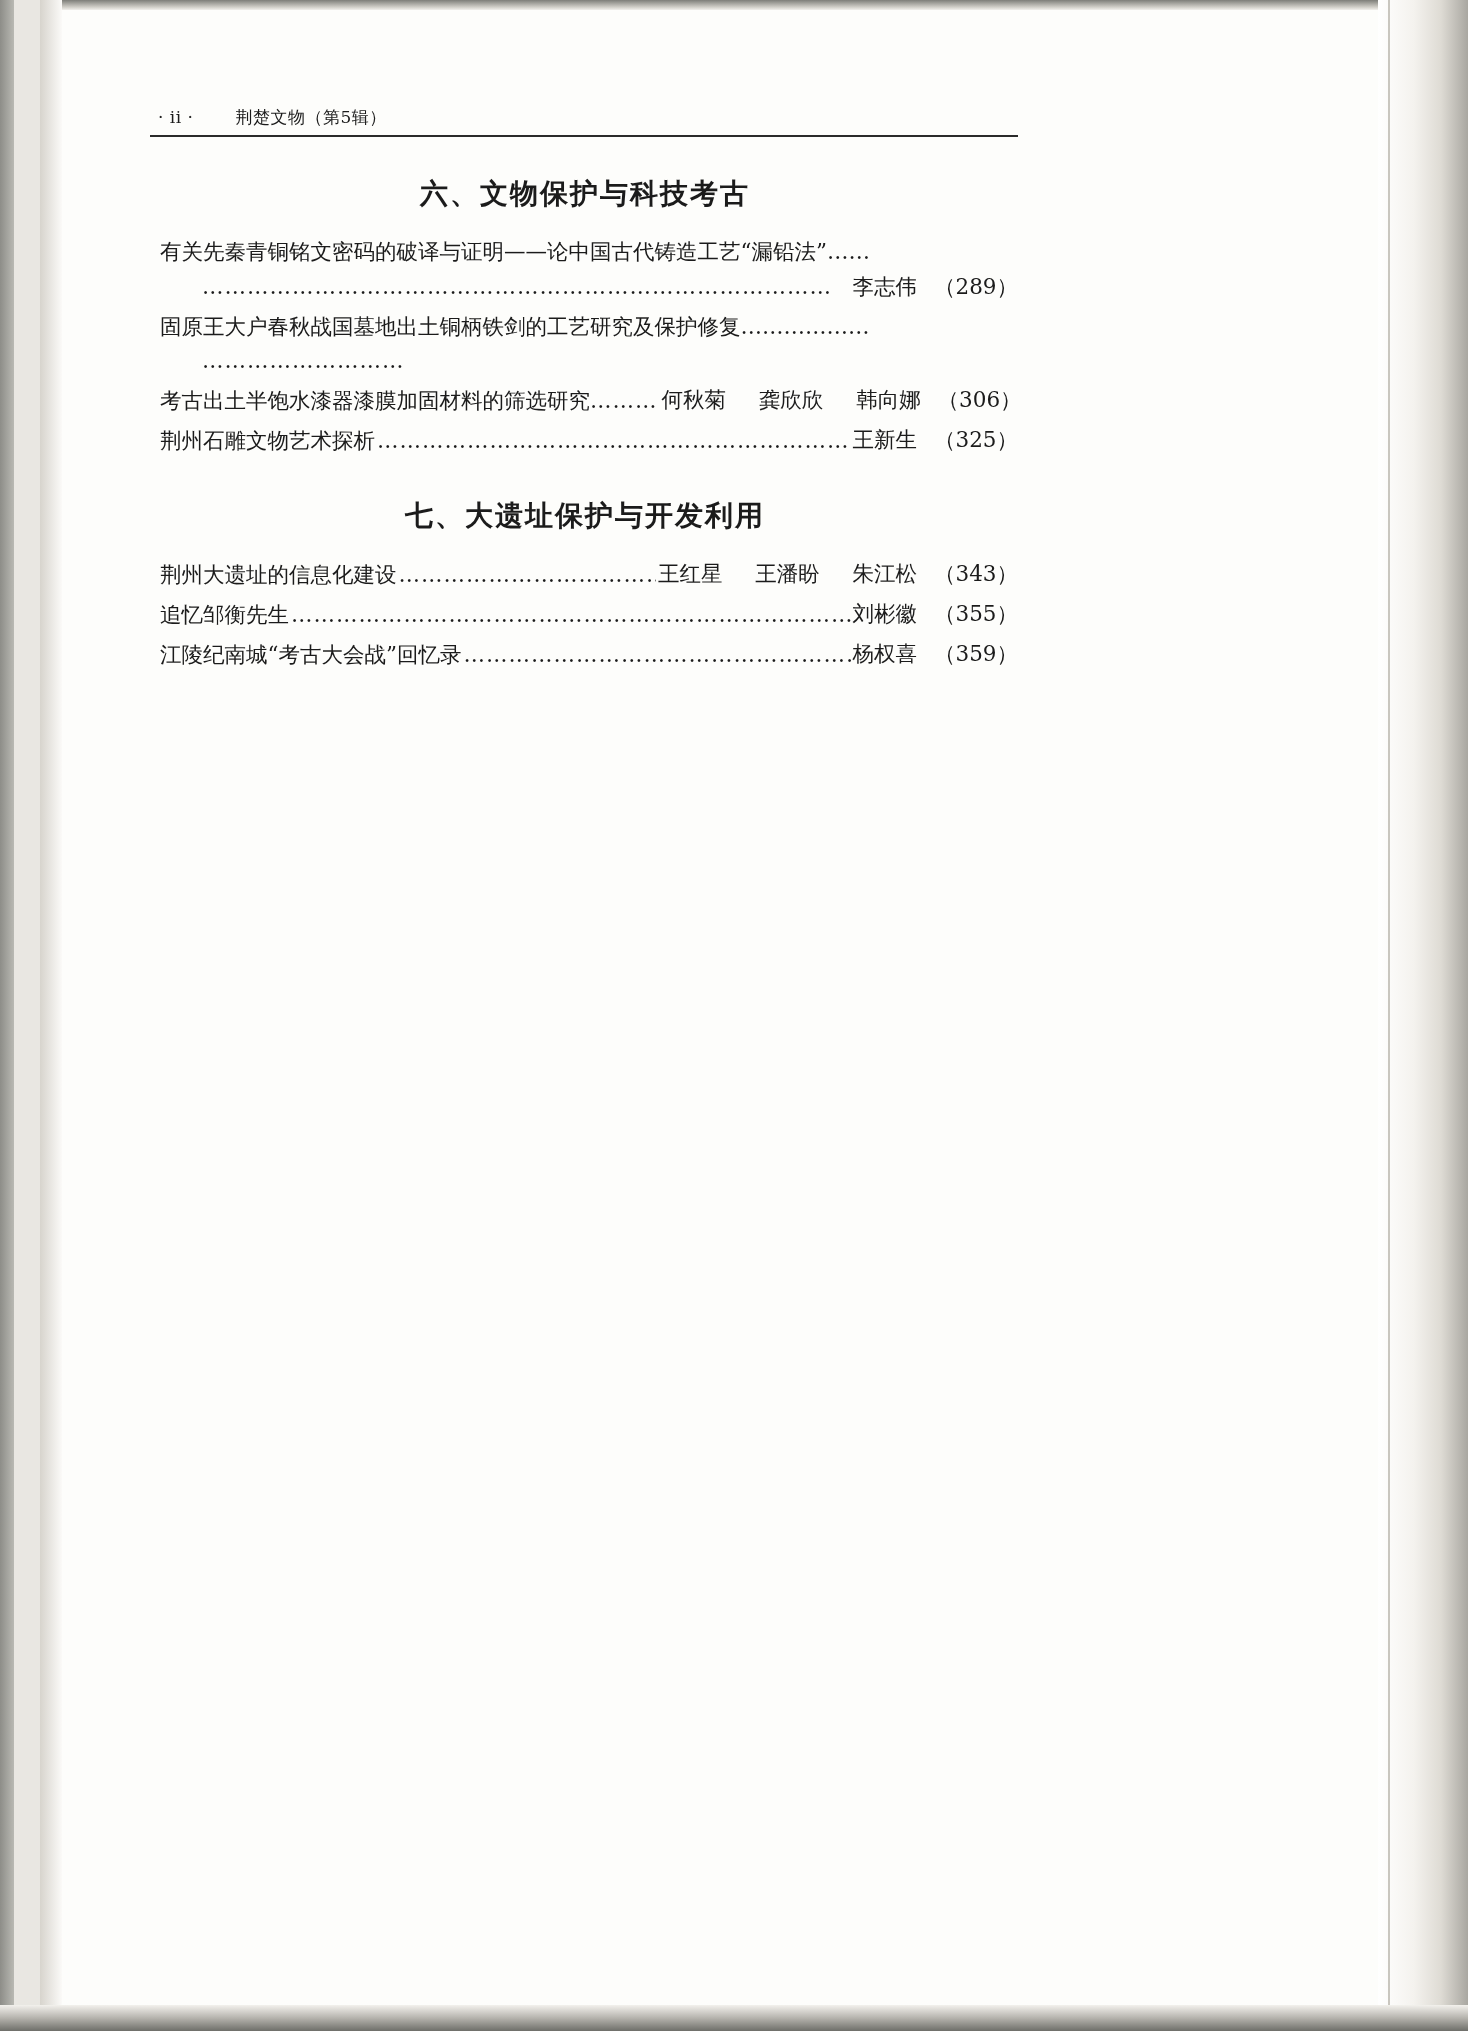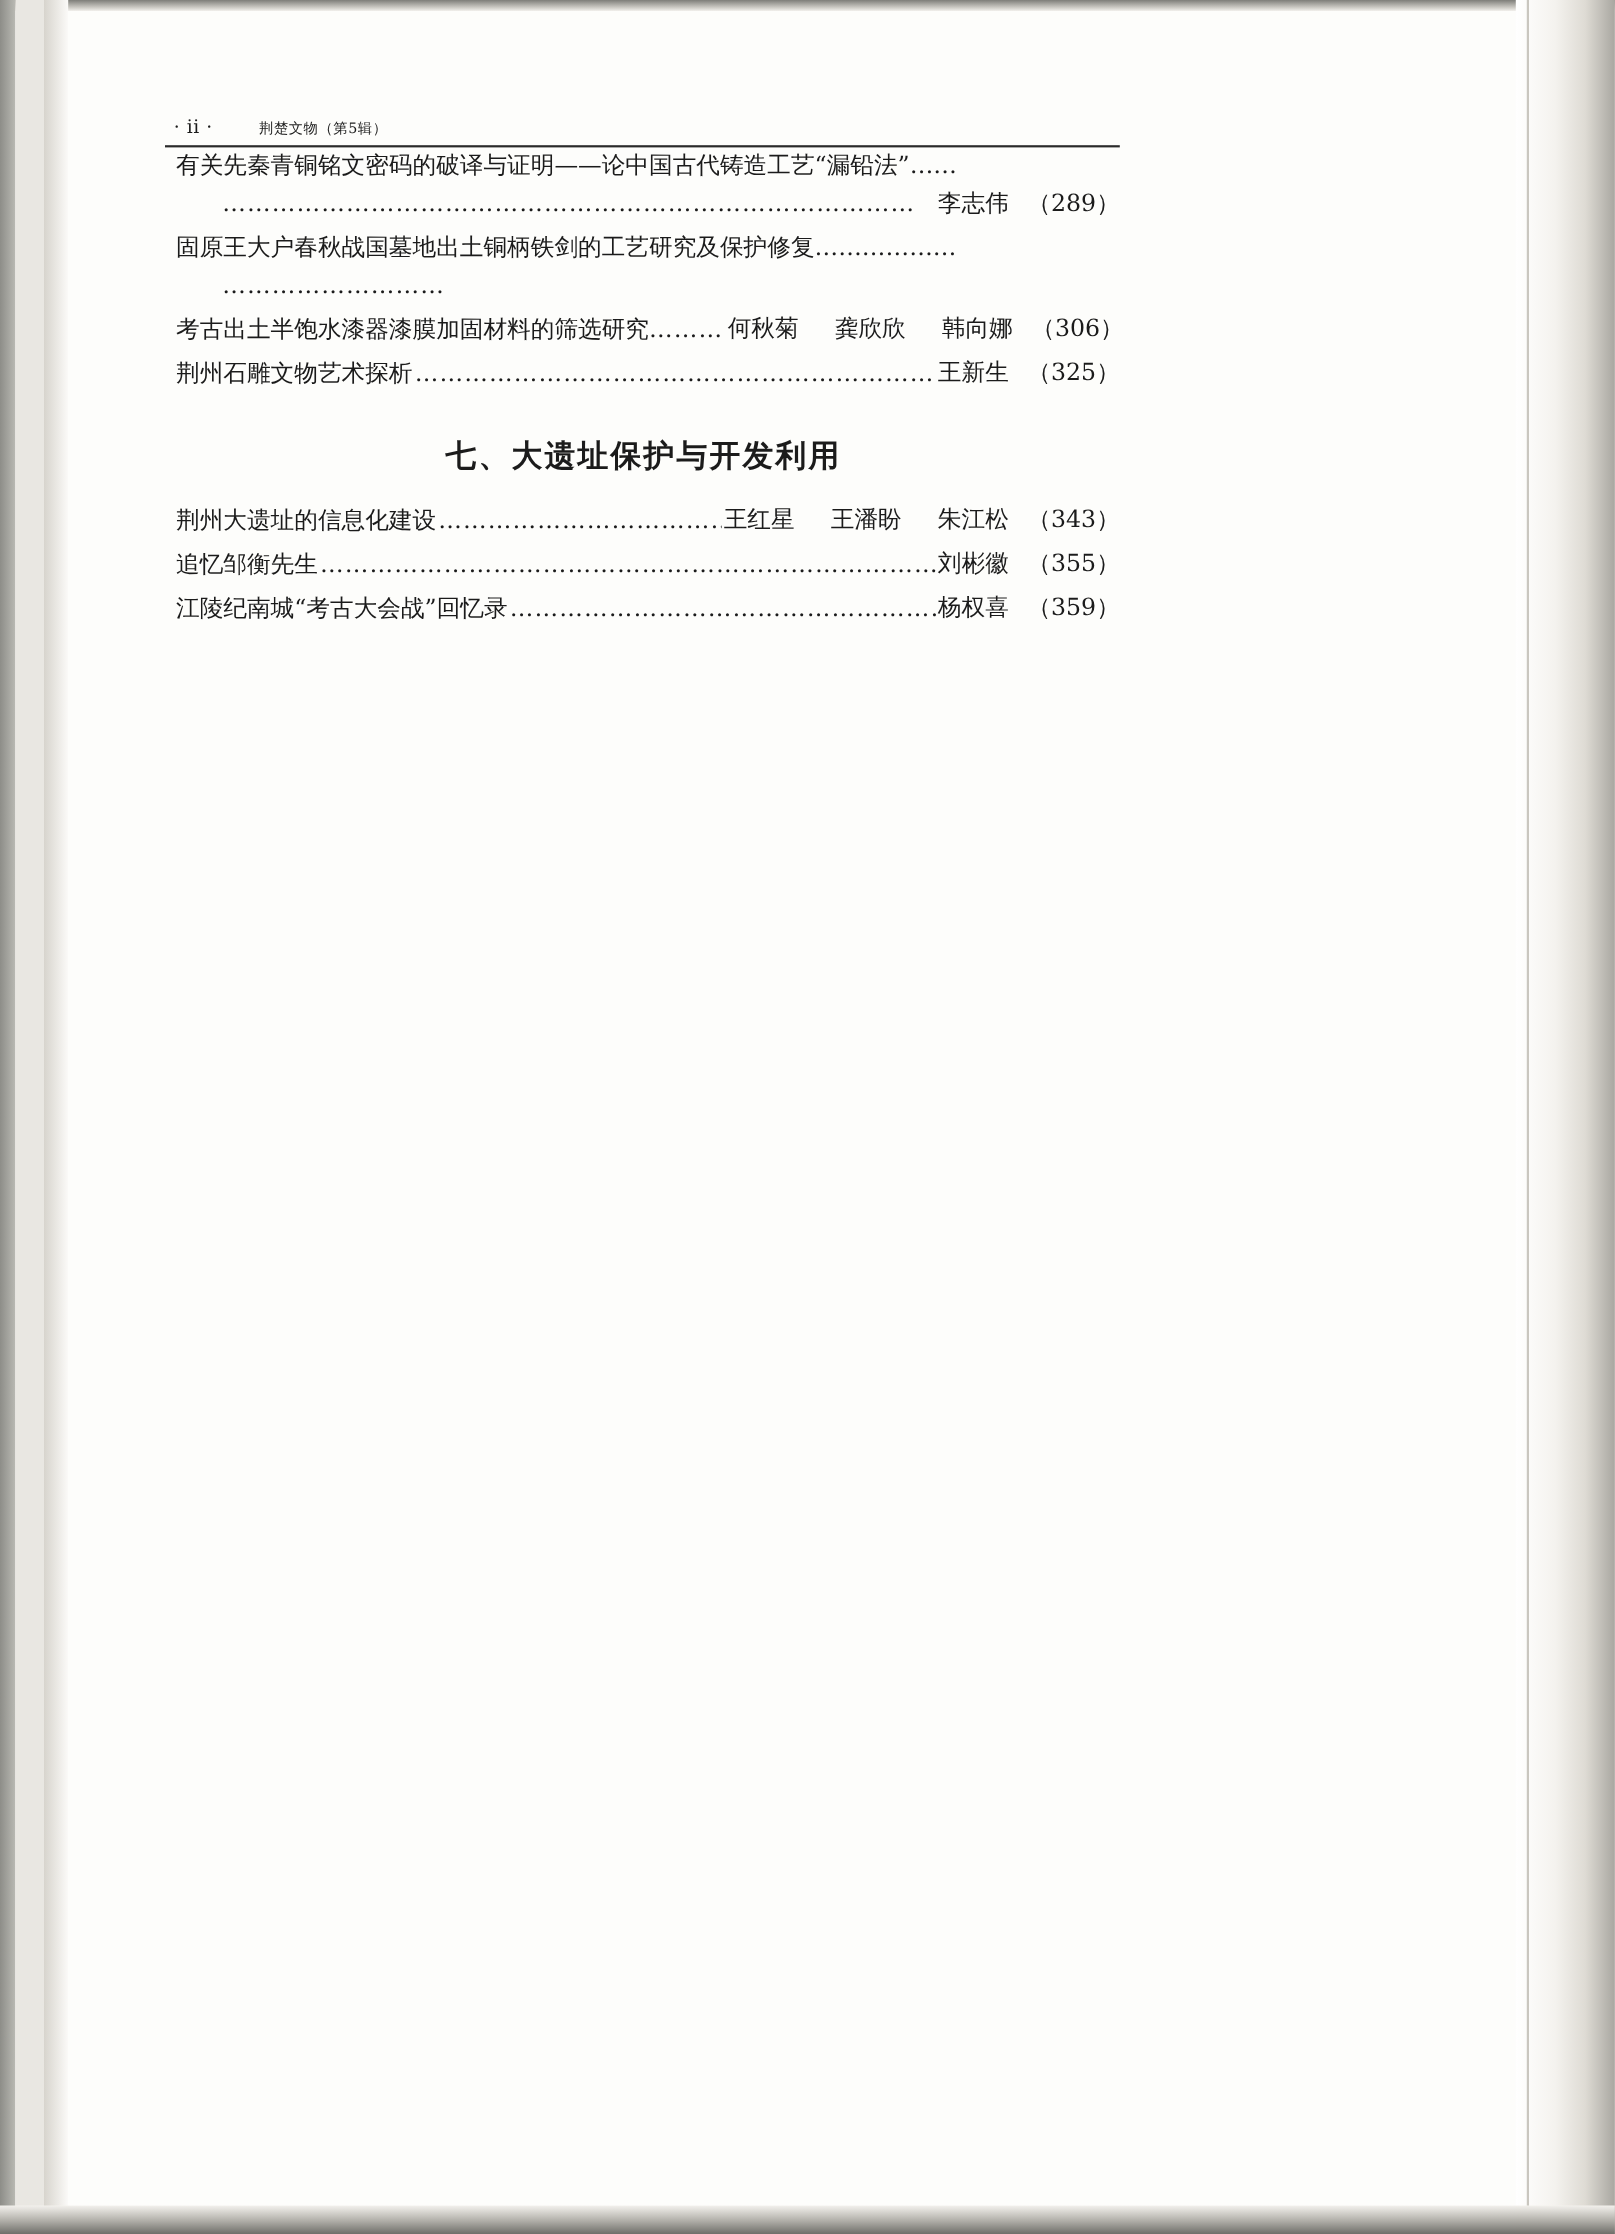--- a/index.html
+++ b/index.html
@@ -83,21 +83,21 @@
     font-size: 17px;
     letter-spacing: 0.5px;
     padding-left: 8px;
   }
   .runhead .folio {
     font-family: "DejaVu Serif", "Liberation Serif", serif;
     margin-right: 42px;
     white-space: pre;
   }
   .runhead .booktitle {
-    font-size: 13px;
+    font-size: 17px;
   }
   .rule {
     margin-top: 6px;
     height: 2px;
     background: #2a2a2a;
     width: 868px;
   }
 
   h2.section {
     text-align: center;
@@ -180,20 +180,21 @@
   <div class="edge-bottom"></div>
 
   <div class="content">
 
     <div class="runhead">
       <span class="folio">· ii ·</span>
       <span class="booktitle">荆楚文物（第5辑）</span>
     </div>
     <div class="rule"></div>
 
+    <h2 class="section">六、文物保护与科技考古</h2>
 
     <div class="entry">
       <div class="row">
         <span class="title">有关先秦青铜铭文密码的破译与证明——论中国古代铸造工艺“漏铅法”……</span>
       </div>
       <div class="cont-row">
         <span class="leader">…………………………………………………………………………</span>
         <span class="tail">
           <span class="author">李志伟</span>
           <span class="page">（289）</span>

